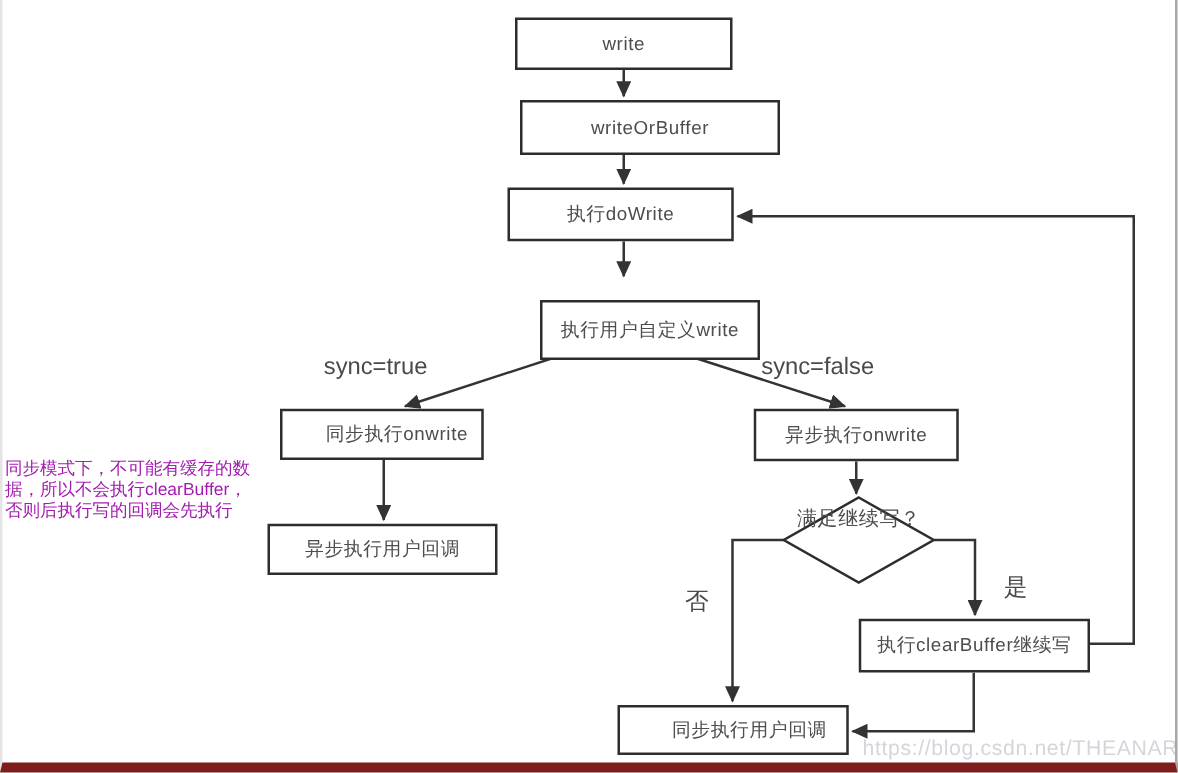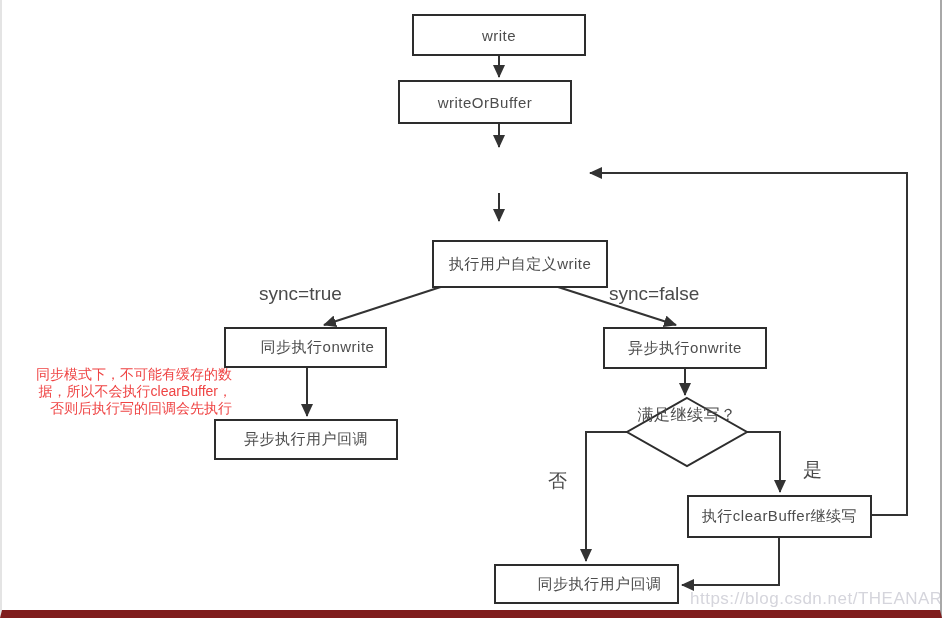--- a/index.html
+++ b/index.html
@@ -53,24 +53,24 @@
     font-size: 16px;
     color: #4d4d4d;
     letter-spacing: 0.5px;
   }
 
   .annotation {
     position: absolute;
     left: 2px;
     top: 366px;
     width: 228px;
-    text-align: right;
+    text-align: left;
     font-size: 14px;
     line-height: 17px;
-    color: #ef4444;
+    color: #a21caf;
   }
 
   .watermark {
     position: absolute;
     left: 688px;
     top: 589px;
     font-size: 17px;
     color: #d5d5dc;
     letter-spacing: 0.5px;
     white-space: nowrap;
@@ -110,22 +110,23 @@
       <polyline points="870,515 905,515 905,173 588,173" marker-end="url(#arrow)"></polyline>
 
       <polyline points="777,538 777,585 680,585" marker-end="url(#arrow)"></polyline>
 
       <polygon points="685,398 745,432 685,466 625,432" fill="#ffffff" stroke="#2d2d2d" stroke-width="2"></polygon>
     </g>
   </svg>
 
   <div class="node" style="left:410px; top:14px; width:174px; height:42px;">write</div>
 
-  <div class="node" style="left:396px; top:80px; width:174px; height:44px;">writeOrBuffer</div>
+  <div class="node" style="left:414px; top:80px; width:208px; height:44px;">writeOrBuffer</div>
 
+  <div class="node" style="left:404px; top:150px; width:181px; height:43px;">执行doWrite</div>
 
   <div class="node" style="left:430px; top:224px; width:176px; height:48px;margin-top:16px;">执行用户自定义write</div>
 
   <div class="node" style="left:222px; top:327px; width:163px; height:41px;padding-left:24px;">同步执行onwrite</div>
 
   <div class="node" style="left:212px; top:419px; width:184px; height:41px;">异步执行用户回调</div>
 
   <div class="node" style="left:601px; top:327px; width:164px; height:42px;">异步执行onwrite</div>
 
   <div class="diamond-label">满足继续写？</div>

